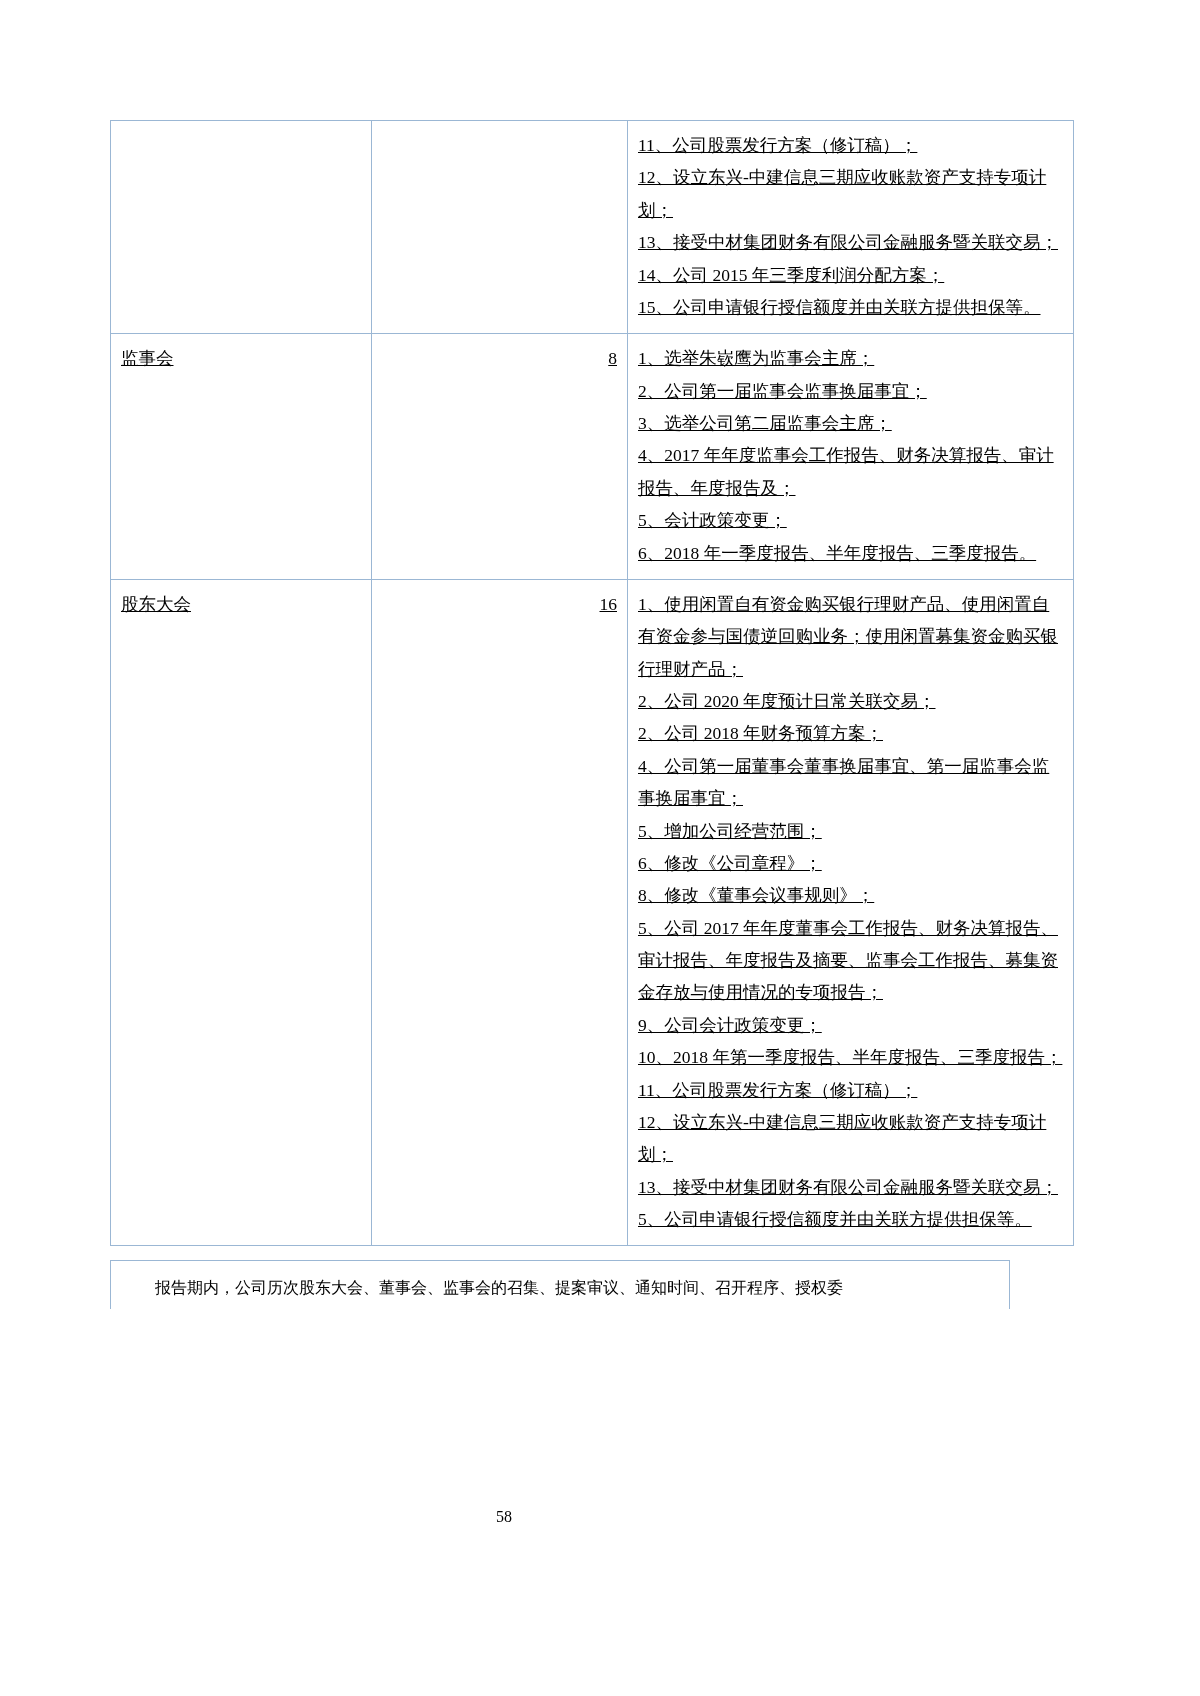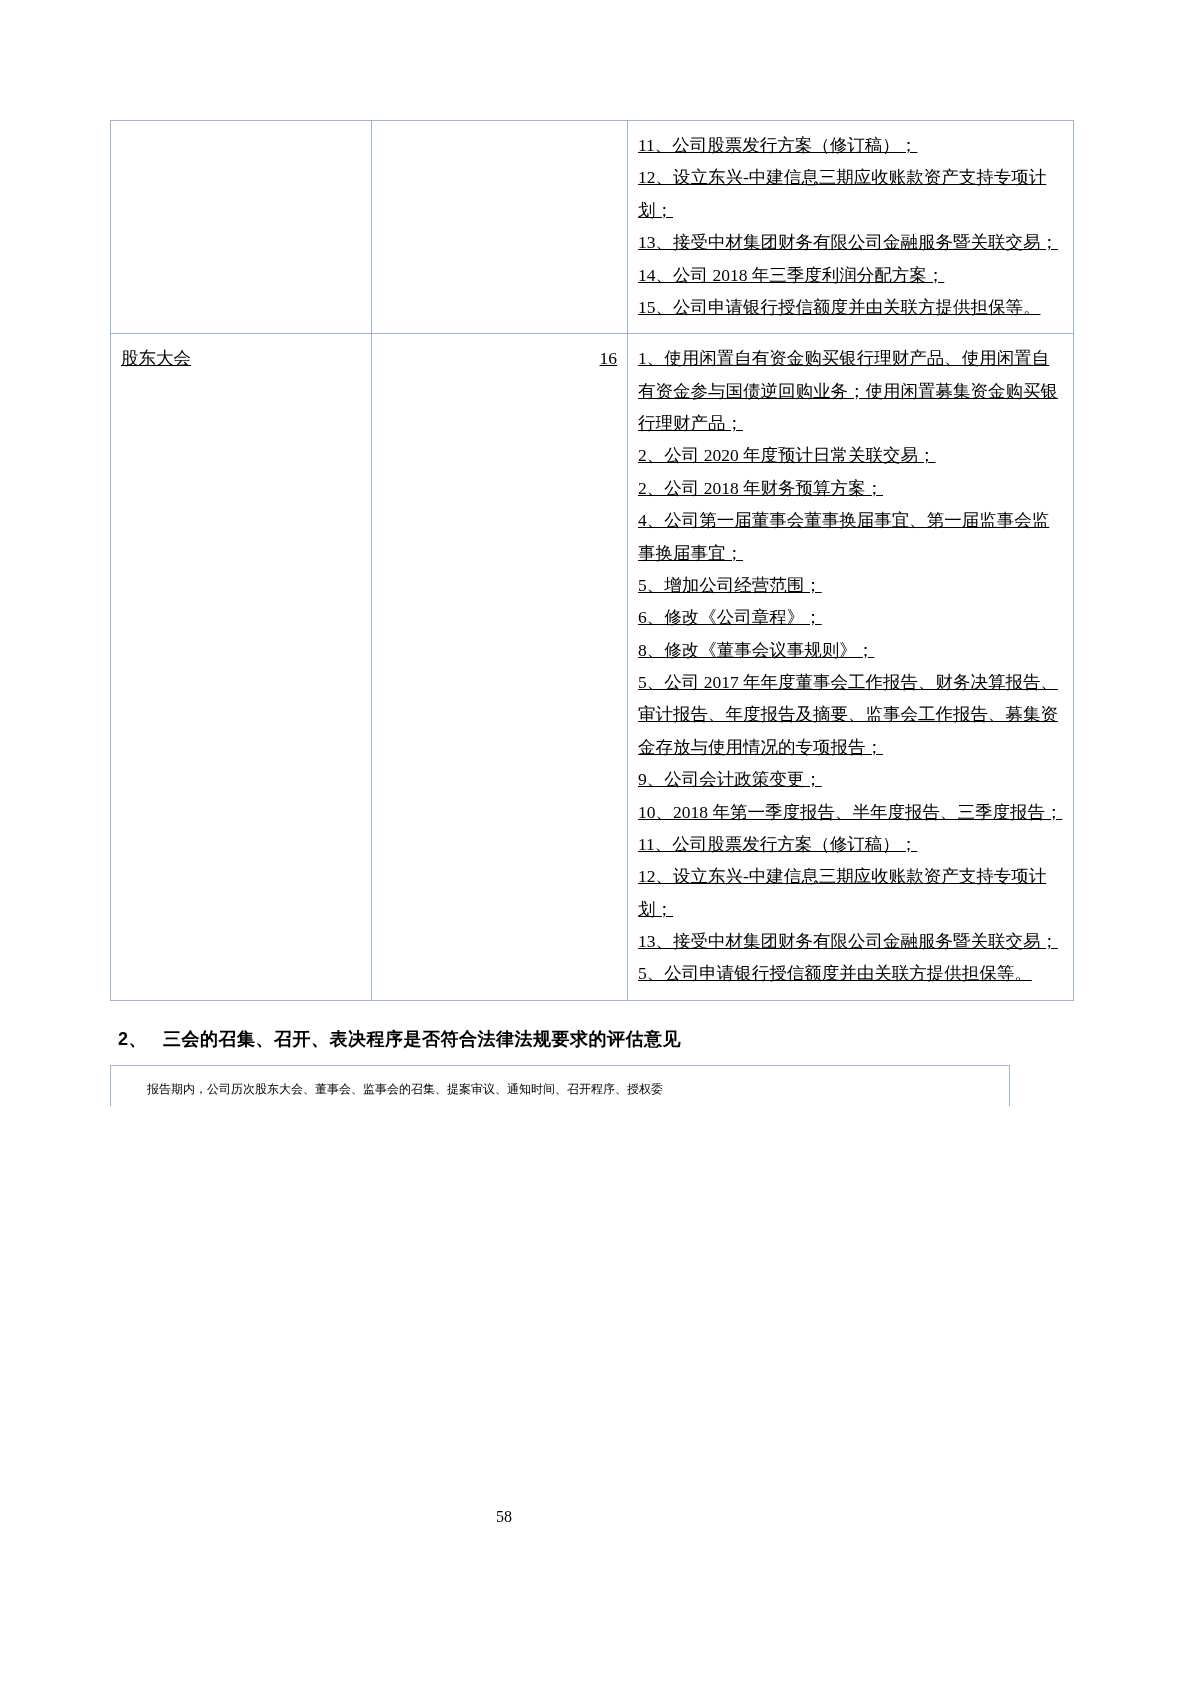--- a/index.html
+++ b/index.html
@@ -59,21 +59,21 @@
   table.para-table {
     border-collapse: collapse;
     width: 900px;
     table-layout: fixed;
     margin-top: 14px;
   }
   table.para-table td {
     border: 1px solid #9bb7d4;
     border-bottom: none;
     padding: 12px 12px 6px 12px;
-    font-size: 12px;
+    font-size: 16px;
     line-height: 1.85;
   }
   .para-indent {
     text-indent: 2em;
     margin: 0;
   }
   .page-number {
     position: absolute;
     bottom: 170px;
     left: 0;
@@ -90,22 +90,34 @@
 
   <table class="doc-table">
     <tbody>
       <tr>
         <td class="col-name"></td>
         <td class="col-count"></td>
         <td class="col-items cont-cell">
           <p class="item-line">11、公司股票发行方案（修订稿）；</p>
           <p class="item-line">12、设立东兴-中建信息三期应收账款资产支持专项计划；</p>
           <p class="item-line">13、接受中材集团财务有限公司金融服务暨关联交易；</p>
-          <p class="item-line">14、公司 2018 年三季度利润分配方案；</p>
+          <p class="item-line">14、公司 2015 年三季度利润分配方案；</p>
           <p class="item-line">15、公司申请银行授信额度并由关联方提供担保等。</p>
+        </td>
+      </tr>
+      <tr>
+        <td class="col-name">监事会</td>
+        <td class="col-count">8</td>
+        <td class="col-items cont-cell">
+          <p class="item-line">1、选举朱嵚鹰为监事会主席；</p>
+          <p class="item-line">2、公司第一届监事会监事换届事宜；</p>
+          <p class="item-line">3、选举公司第二届监事会主席；</p>
+          <p class="item-line">4、2017 年年度监事会工作报告、财务决算报告、审计报告、年度报告及；</p>
+          <p class="item-line">5、会计政策变更；</p>
+          <p class="item-line">6、2018 年一季度报告、半年度报告、三季度报告。</p>
         </td>
       </tr>
       <tr>
         <td class="col-name">股东大会</td>
         <td class="col-count">16</td>
         <td class="col-items cont-cell">
           <p class="item-line">1、使用闲置自有资金购买银行理财产品、使用闲置自有资金参与国债逆回购业务；使用闲置募集资金购买银行理财产品；</p>
           <p class="item-line">2、公司 2020 年度预计日常关联交易；</p>
           <p class="item-line">2、公司 2018 年财务预算方案；</p>
           <p class="item-line">4、公司第一届董事会董事换届事宜、第一届监事会监事换届事宜；</p>
@@ -117,23 +129,20 @@
           <p class="item-line">10、2018 年第一季度报告、半年度报告、三季度报告；</p>
           <p class="item-line">11、公司股票发行方案（修订稿）；</p>
           <p class="item-line">12、设立东兴-中建信息三期应收账款资产支持专项计划；</p>
           <p class="item-line">13、接受中材集团财务有限公司金融服务暨关联交易；</p>
           <p class="item-line">5、公司申请银行授信额度并由关联方提供担保等。</p>
         </td>
       </tr>
     </tbody>
   </table>
 
-  <div class="section-head">
-    <span class="num">2、</span><span>三会的召集、召开、表决程序是否符合法律法规要求的评估意见</span>
-  </div>
 
   <table class="para-table">
     <tbody>
       <tr>
         <td>
           <p class="para-indent">报告期内，公司历次股东大会、董事会、监事会的召集、提案审议、通知时间、召开程序、授权委</p>
         </td>
       </tr>
     </tbody>
   </table>

